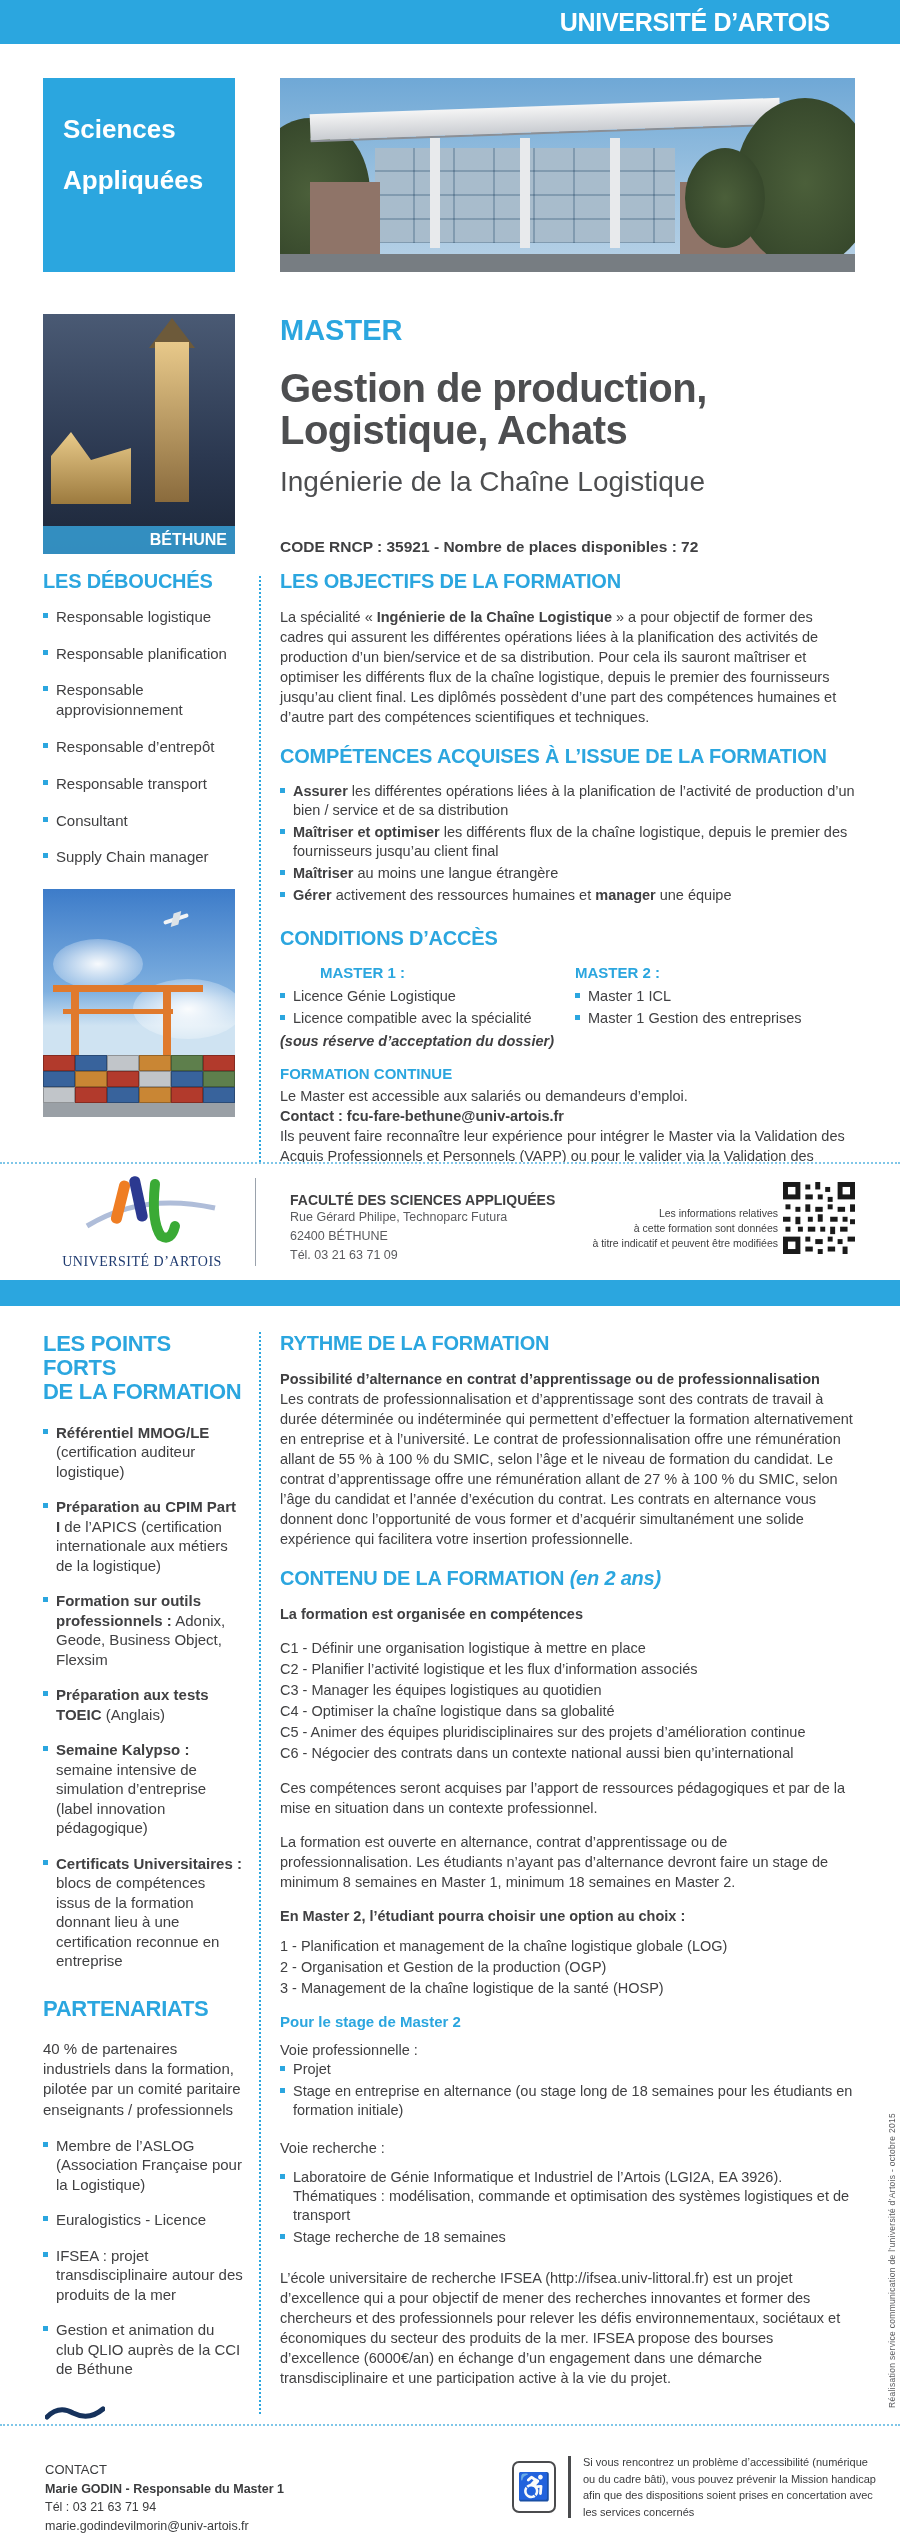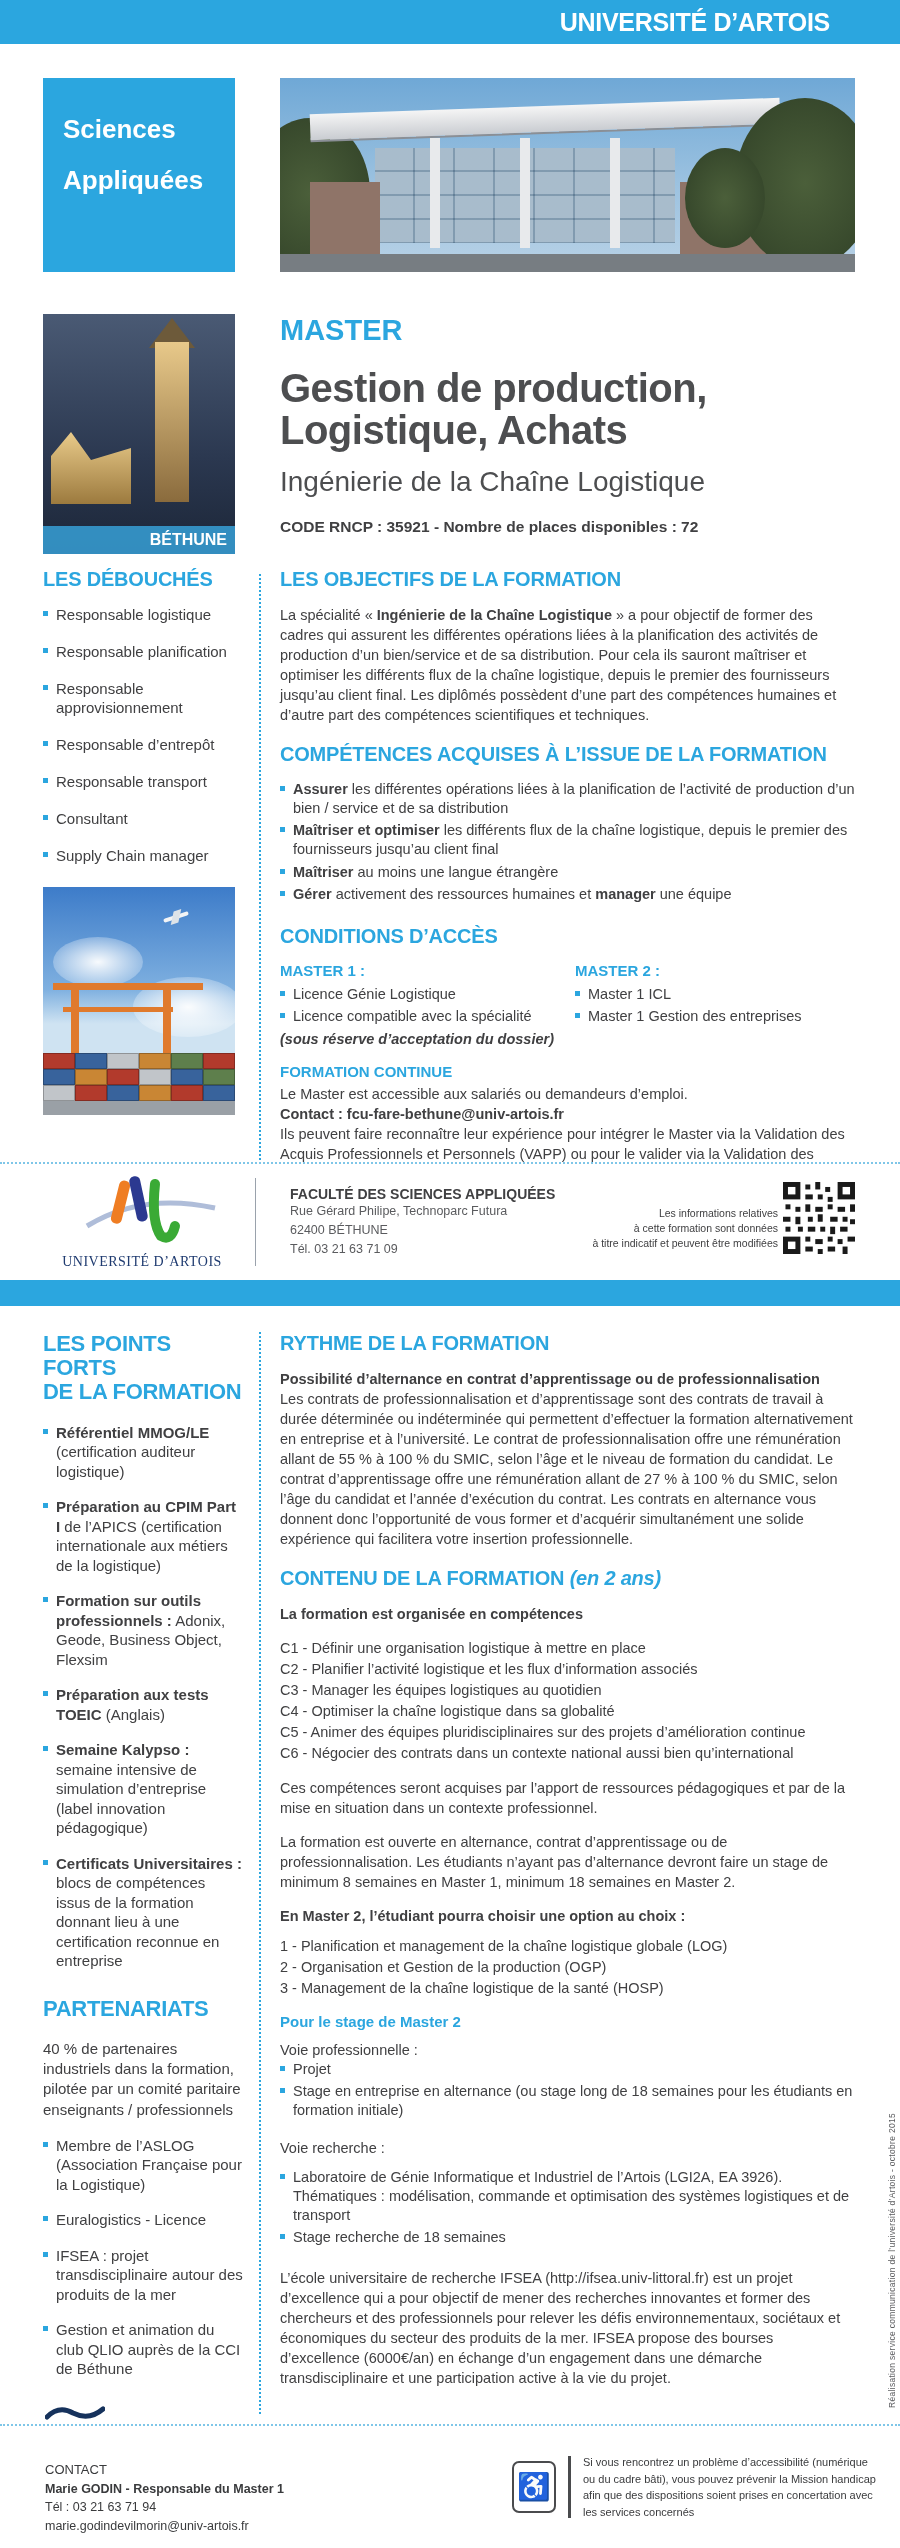--- a/index.html
+++ b/index.html
@@ -26,21 +26,21 @@
   .title-row { display:flex; margin:42px 0 0 43px; }
   .bethune { width:192px; height:240px; position:relative; overflow:hidden; background:linear-gradient(#4a5a74 0%, #2b3850 60%, #1c2638 100%); }
   .bethune .tower { position:absolute; left:112px; top:28px; width:34px; height:160px; background:linear-gradient(#e8c98a,#8a6b3d); }
   .bethune .spire { position:absolute; left:106px; top:4px; width:0; height:0; border-left:23px solid transparent; border-right:23px solid transparent; border-bottom:30px solid #6d5a3a; }
   .bethune .lit { position:absolute; left:8px; top:110px; width:80px; height:80px; background:linear-gradient(#f2d493,#9c7a3e); clip-path:polygon(0 100%,0 40%,25% 10%,50% 45%,100% 30%,100% 100%); }
   .bethune .strip { position:absolute; left:0; right:0; bottom:0; height:28px; background:rgba(55,160,215,0.85); color:#fff; font-weight:bold; font-size:16px; text-align:right; padding:5px 8px 0 0; }
   .title-block { margin-left:45px; width:575px; }
   .kicker { color:#2BA6DF; font-weight:bold; font-size:29px; }
   .big-title { color:#4D4E50; font-weight:bold; font-size:40px; line-height:1.06; margin-top:20px; letter-spacing:-0.5px; }
   .subtitle { color:#4D4E50; font-size:28px; margin-top:14px; }
-  .code-line { color:#404042; font-weight:bold; font-size:15.5px; margin-top:20px; }
+  .code-line { color:#404042; font-weight:bold; font-size:15.5px; margin-top:40px; }
 
   .top-grid { position:relative; display:flex; margin:14px 0 0 43px; }
   .top-grid::before { content:""; position:absolute; left:216px; top:6px; bottom:0; border-left:2px dotted #2BA6DF; }
   .col-left { width:192px; flex:none; }
   .col-right { width:575px; flex:none; margin-left:45px; }
 
   h3.sec { color:#2BA6DF; font-weight:bold; font-size:20px; margin:0 0 14px 0; letter-spacing:-0.2px; }
   .body-txt { font-size:14.5px; line-height:1.38; color:#404042; }
   .b { font-weight:bold; }
   .it { font-style:italic; }
@@ -67,21 +67,21 @@
   
   .dot-hr { position:absolute; left:0; width:900px; border-top:2px dotted #7fc6e8; }
   .hr1 { top:1162px; }
   .hr2 { top:2424px; }
 
   
   .mid-band { position:absolute; top:1174px; left:0; width:900px; height:100px; }
   .ua-logo { position:absolute; left:57px; top:0; width:170px; text-align:center; }
   .ua-caption { margin-top:4px; font-family:"Liberation Serif", serif; font-size:14px; letter-spacing:0.5px; color:#1F3B70; }
   .mid-vline { position:absolute; left:255px; top:4px; height:88px; border-left:1px solid #9aa2ac; }
-  .fac-block { position:absolute; left:290px; top:12px; }
+  .fac-block { position:absolute; left:290px; top:18px; }
   .fac-name { font-weight:bold; font-size:14px; color:#404042; }
   .fac-line { font-size:12.5px; color:#5a5b5e; line-height:1.5; }
   .mid-note { position:absolute; right:122px; top:32px; text-align:right; font-size:10.5px; color:#404042; line-height:1.45; }
   .qr { position:absolute; right:45px; top:8px; width:72px; height:72px; }
 
   .blue-band { position:absolute; top:1280px; left:0; width:900px; height:26px; background:#2BA6DF; }
 
   
   .bottom-grid { position:absolute; top:1332px; left:43px; width:814px; height:1088px; display:flex; overflow:hidden; }
   .bottom-grid::before { content:""; position:absolute; left:216px; top:0; bottom:6px; border-left:2px dotted #2BA6DF; }
@@ -212,21 +212,21 @@
             <li><span class="b">Assurer</span><span> les différentes opérations liées à la planification de l’activité de production d’un bien / service et de sa distribution</span></li>
             <li><span class="b">Maîtriser et optimiser</span><span> les différents flux de la chaîne logistique, depuis le premier des fournisseurs jusqu’au client final</span></li>
             <li><span class="b">Maîtriser</span><span> au moins une langue étrangère</span></li>
             <li><span class="b">Gérer</span><span> activement des ressources humaines et </span><span class="b">manager</span><span> une équipe</span></li>
           </ul>
 
         <div class="gap18"></div>
         <h3 class="sec">CONDITIONS D’ACCÈS</h3>
         <div style="display:flex;">
           <div style="width:280px;">
-            <div class="blue-sub" style="margin-bottom:6px;">MASTER 1 :</div>
+            <div class="blue-sub" style="margin-bottom:6px;margin-left:40px;">MASTER 1 :</div>
             <ul class="sq cond">
                 <li>Licence Génie Logistique</li>
                 <li>Licence compatible avec la spécialité</li>
               </ul>
             <div class="body-txt b it">(sous réserve d’acceptation du dossier)</div>
           </div>
           <div style="width:280px; margin-left:15px;">
             <div class="blue-sub" style="margin-bottom:6px;">MASTER 2 :</div>
             <ul class="sq cond">
                 <li>Master 1 ICL</li>

